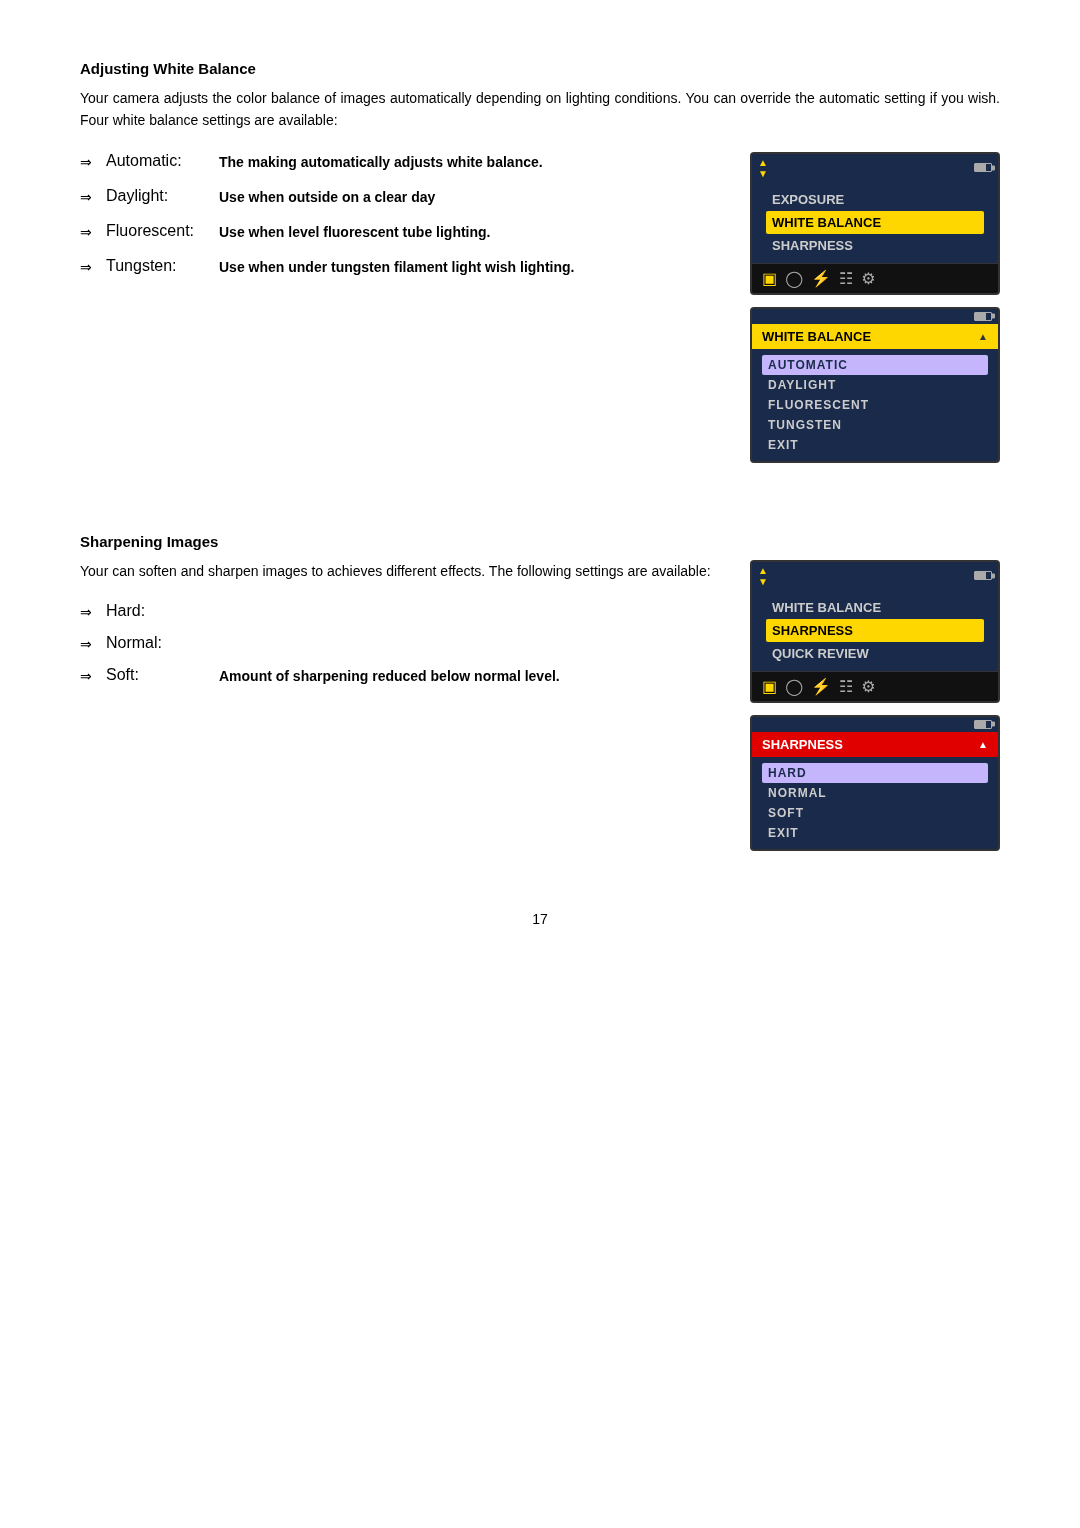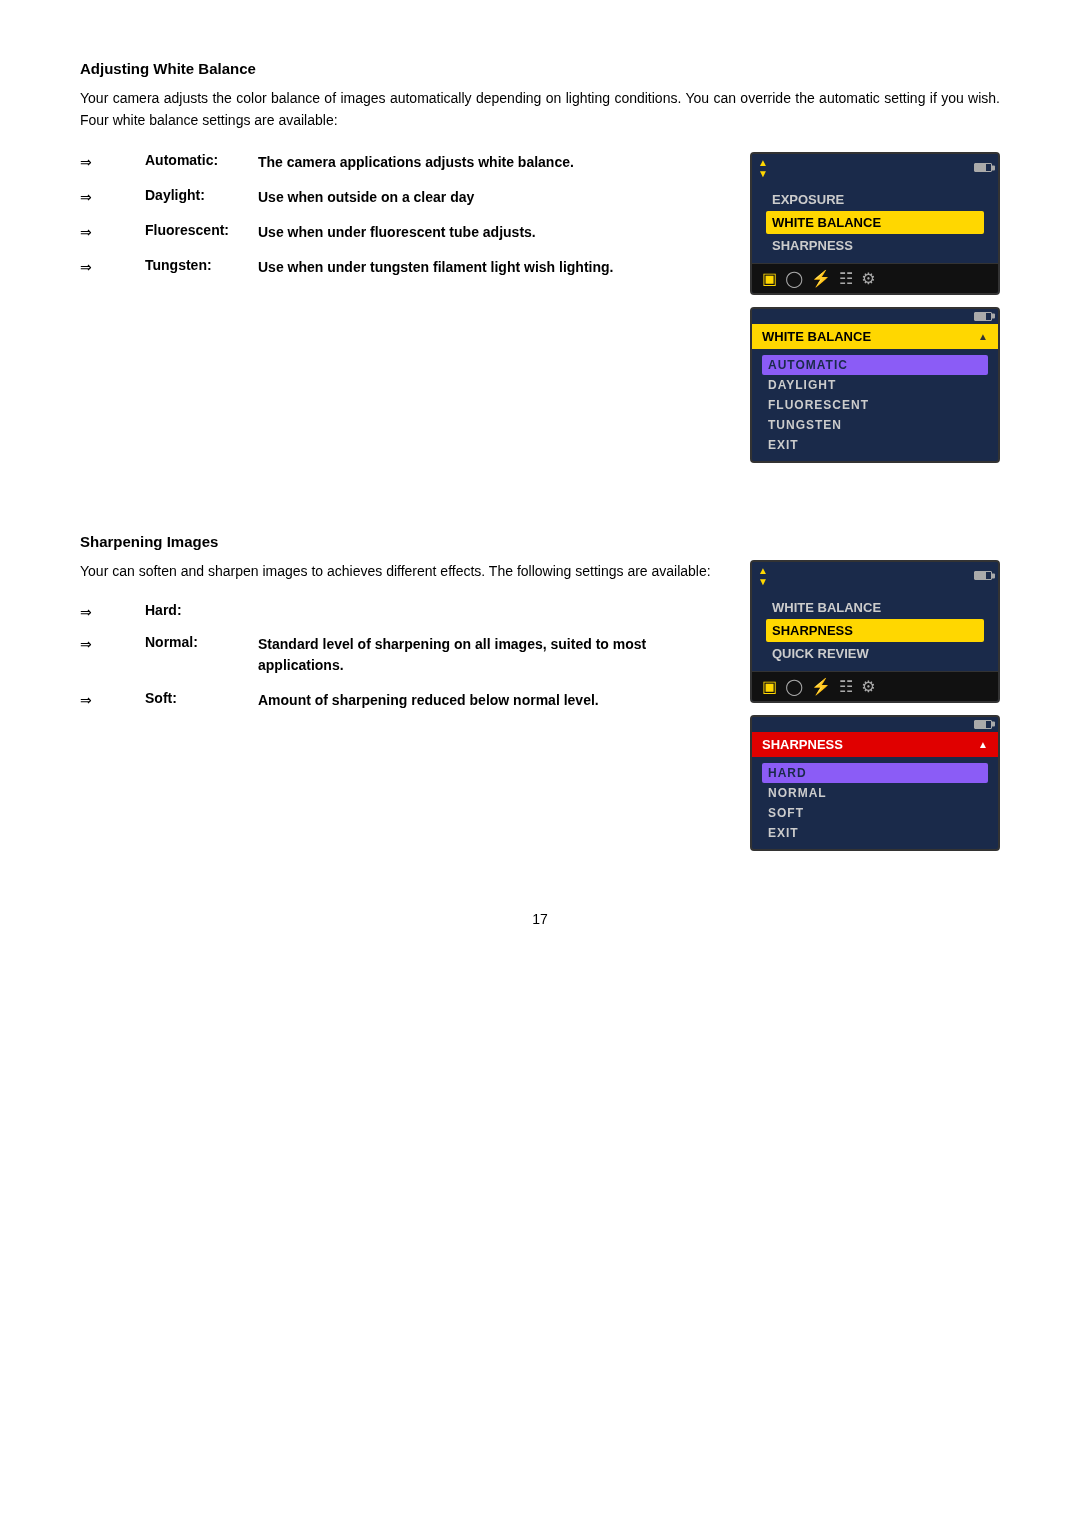--- a/index.html
+++ b/index.html
@@ -45,25 +45,24 @@
     }
 
     .arrow {
       font-size: 14px;
       margin-top: 2px;
       flex-shrink: 0;
       width: 18px;
     }
 
     .item-label {
-      font-weight: bold;
+      font-weight: normal;
       min-width: 105px;
       flex-shrink: 0;
-      font-size: 14px;
-      margin-left: 39px;
+      font-size: 16px;
     }
 
     .item-desc {
       font-weight: bold;
       font-size: 14px;
       line-height: 1.5;
     }
 
     .images-col {
       display: flex;
@@ -147,21 +146,21 @@
 
     .wb-item {
       color: #ccc;
       font-size: 12px;
       font-weight: bold;
       padding: 3px 6px;
       letter-spacing: 1px;
     }
 
     .wb-item.highlighted {
-      background: #8b5cf6;
+      background: #c4b5fd;
       color: #1a2a4a;
       border-radius: 2px;
     }
 
     .section-spacer {
       height: 40px;
     }
 
     .page-number {
       text-align: center;
@@ -225,31 +224,31 @@
   <div class="section-title">Adjusting White Balance</div>
   <div class="body-text">Your camera adjusts the color balance of images automatically depending on lighting conditions. You can override the automatic setting if you wish. Four white balance settings are available:</div>
 
   <div class="content-row">
     <div class="list-section">
 
       <div id="wb-list">
           <div class="list-item">
       <span class="arrow">⇒</span>
       <span class="item-label">Automatic:</span>
-      <span class="item-desc">The camera applications adjusts white balance.</span>
+      <span class="item-desc">The making automatically adjusts white balance.</span>
     </div>
           <div class="list-item">
       <span class="arrow">⇒</span>
       <span class="item-label">Daylight:</span>
       <span class="item-desc">Use when outside on a clear day</span>
     </div>
           <div class="list-item">
       <span class="arrow">⇒</span>
       <span class="item-label">Fluorescent:</span>
-      <span class="item-desc">Use when under fluorescent tube adjusts.</span>
+      <span class="item-desc">Use when level fluorescent tube lighting.</span>
     </div>
           <div class="list-item">
       <span class="arrow">⇒</span>
       <span class="item-label">Tungsten:</span>
       <span class="item-desc">Use when under tungsten filament light wish lighting.</span>
     </div>
         </div>
     </div>
 
     <div class="images-col">
@@ -321,21 +320,20 @@
     <div class="list-section">
       <div class="body-text" style="margin-bottom:20px;">Your can soften and sharpen images to achieves different effects. The following settings are available:</div>
       <div id="sharp-list">
           <div class="list-item">
       <span class="arrow">⇒</span>
       <span class="item-label">Hard:</span>
     </div>
           <div class="list-item">
       <span class="arrow">⇒</span>
       <span class="item-label">Normal:</span>
-      <span class="item-desc">Standard level of sharpening on all images, suited to most applications.</span>
     </div>
           <div class="list-item">
       <span class="arrow">⇒</span>
       <span class="item-label">Soft:</span>
       <span class="item-desc">Amount of sharpening reduced below normal level.</span>
     </div>
         </div>
     </div>
 
     <div class="images-col">

